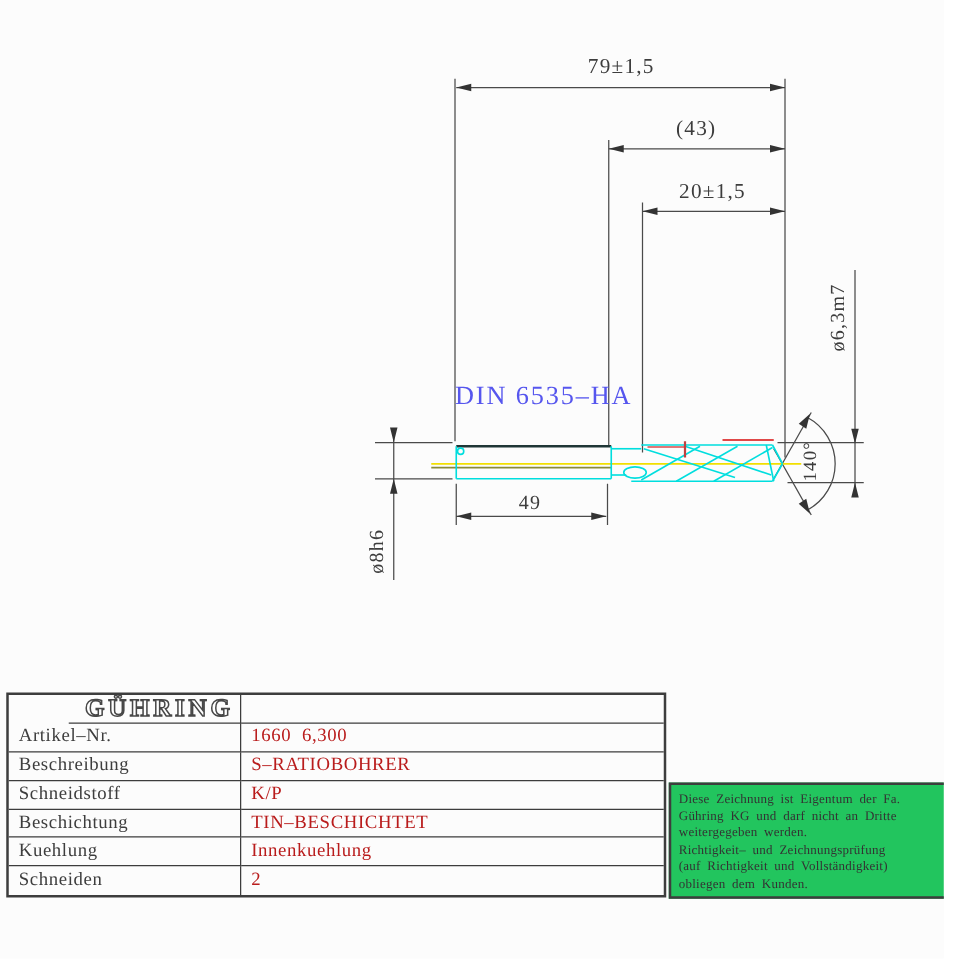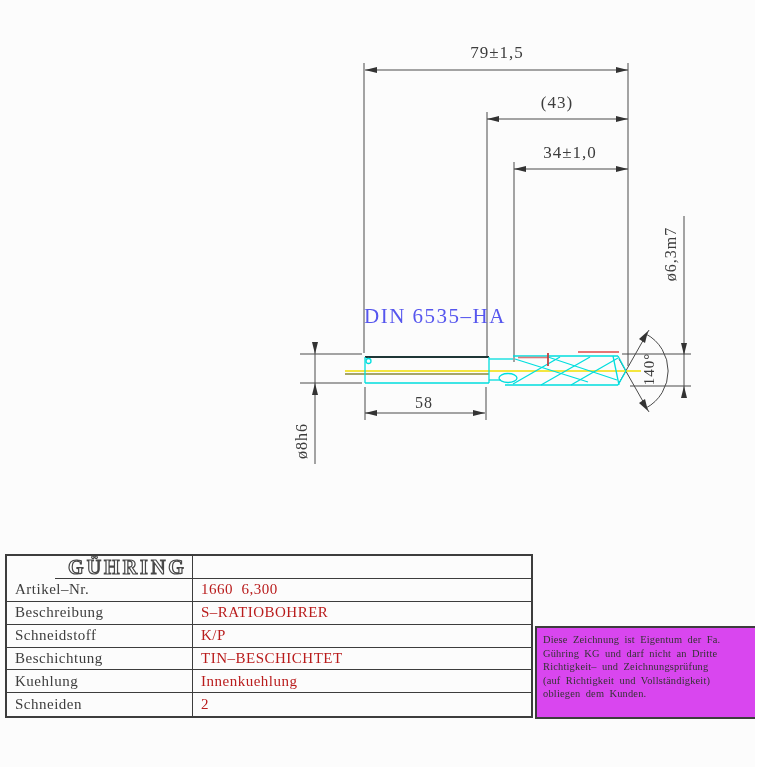--- a/index.html
+++ b/index.html
@@ -37,21 +37,21 @@
   #title-block .cell.last-row{border-bottom:none;}
   #title-block .value{color:#b91c1c;}
   #brand-cell{justify-content:center;padding:0;margin-left:48px;}
   #brand-logo{
     font-size:20px;font-weight:bold;letter-spacing:3px;
     color:#555;-webkit-text-fill-color:#ffffff;-webkit-text-stroke:1.2px #474747;
   }
   
   #disclaimer{
     position:absolute;left:535px;top:626px;width:226px;height:93px;
-    border:2px solid #3d3d3d;box-sizing:border-box;background:#d946ef;
+    border:2px solid #3d3d3d;box-sizing:border-box;background:#22c55e;
     padding:5px 6px;font-size:10.4px;line-height:13.5px;color:#333;
     letter-spacing:0.2px;word-spacing:2.5px;white-space:nowrap;
   }
 </style>
 </head>
 <body>
 
 <div id="canvas">
 
   <svg width="767" height="767" viewBox="0 0 767 767">
@@ -129,22 +129,22 @@
 
     <g>
       <line x1="518" y1="357.5" x2="548" y2="357.5" stroke="#e07878" stroke-width="1.6"></line>
       <line x1="548" y1="353" x2="548" y2="366" stroke="#c04040" stroke-width="1.8"></line>
       <line x1="578" y1="352" x2="619" y2="352" stroke="#e04848" stroke-width="1.6"></line>
     </g>
   </svg>
 
   <div class="dimtext" style="left:497px;top:43px;">79±1,5</div>
   <div class="dimtext" style="left:557px;top:93px;">(43)</div>
-  <div class="dimtext" style="left:570px;top:143px;">34±1,0</div>
-  <div class="dimtext small" style="left:424px;top:394px;">58</div>
+  <div class="dimtext" style="left:570px;top:143px;">20±1,5</div>
+  <div class="dimtext small" style="left:424px;top:394px;">49</div>
   <div class="dimtext small rot" style="left:302px;top:441px;">ø8h6</div>
   <div class="dimtext small rot" style="left:671px;top:254px;">ø6,3m7</div>
   <div class="dimtext small rot" style="left:649px;top:369px;font-size:15px;">140°</div>
   <div id="din-label" class="bluetext">DIN 6535–HA</div>
 
   <div id="title-block">
     <div class="cell" id="brand-cell">
       <span id="brand-logo">GÜHRING</span>
     </div>
     <div class="cell last-col"></div>
@@ -164,18 +164,19 @@
     <div class="cell label">Kuehlung</div>
     <div class="cell value last-col">Innenkuehlung</div>
 
     <div class="cell label last-row">Schneiden</div>
     <div class="cell value last-col last-row">2</div>
   </div>
 
   <div id="disclaimer">
     <div>Diese Zeichnung ist Eigentum der Fa.</div>
     <div>Gühring KG und darf nicht an Dritte</div>
+    <div>weitergegeben werden.</div>
     <div>Richtigkeit– und Zeichnungsprüfung</div>
     <div>(auf Richtigkeit und Vollständigkeit)</div>
     <div>obliegen dem Kunden.</div>
   </div>
 
 </div>
 
 </body></html>

